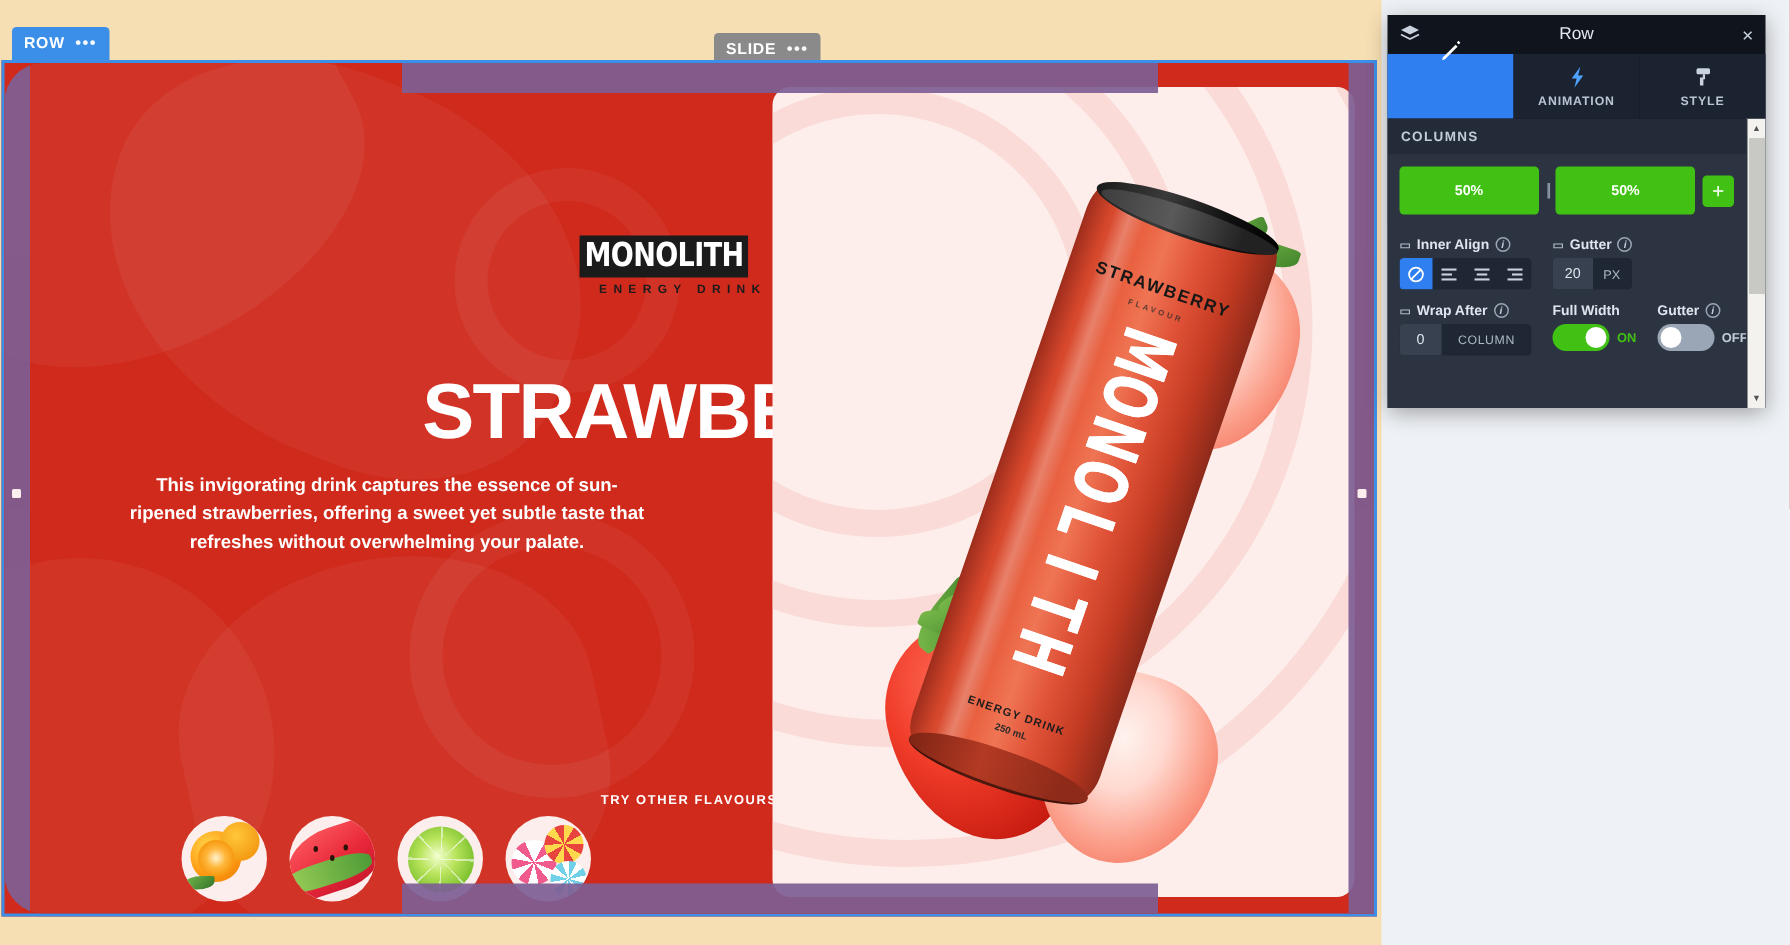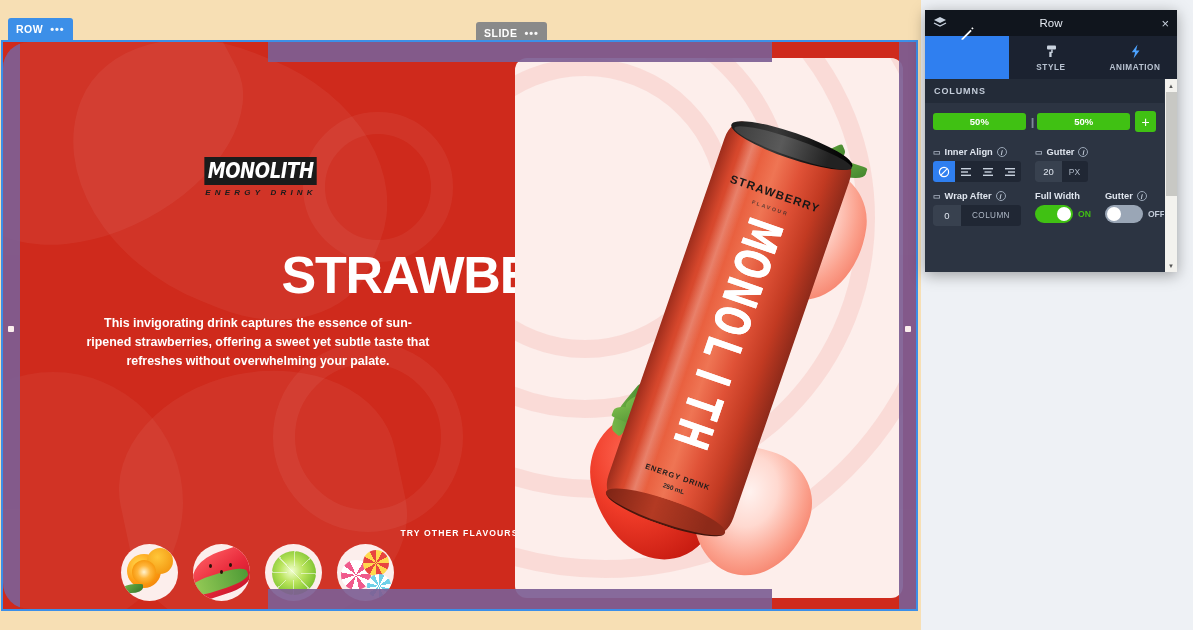--- a/index.html
+++ b/index.html
@@ -66,21 +66,21 @@
   }
   .badge .dots { font-size: 11px; letter-spacing: 1px; opacity: .95; }
   .badge-row { left: 8px; top: 18px; background: #3c8fe8; }
   .badge-slide { left: 476px; top: 22px; background: #8a8a8a; }
 
   
   .left-col {
     position: absolute; left: 8px; top: 0; width: 500px; height: 100%;
     display: flex; flex-direction: column; align-items: center;
   }
-  .logo-wrap { position: absolute; left: 0; right: 0; top: 115px; text-align: center; font-style: italic; }
+  .logo-wrap { position: absolute; left: 0; right: 0; top: 115px; text-align: right; }
   .logo-main {
     display: inline-block; background: #1b1b1b; color: #fff;
     font-family: "DejaVu Sans", sans-serif;
     font-weight: 700; font-size: 22px; letter-spacing: -0.5px;
     padding: 1px 4px 2px 4px;
     transform: scaleX(.82); transform-origin: center;
   }
   .logo-sub {
     margin-top: 3px; color: #1b1b1b; font-size: 8px; font-weight: 700;
     letter-spacing: 4.2px;
@@ -238,21 +238,21 @@
   .panel-scroll { flex: 1; overflow: hidden; background: #2c3442; }
   .sec-title {
     background: #232b38; color: #c3ccd9; font-size: 9px; font-weight: 700;
     letter-spacing: .9px; padding: 7px 9px;
   }
   .cols-row {
     display: flex; align-items: center; gap: 5px; padding: 8px 8px;
     background: #2c3442;
   }
   .col-chip {
-    flex: 1; height: 17px; background: #40c113; border-radius: 3px;
+    flex: 1; height: 32px; background: #40c113; border-radius: 3px;
     color: #fff; font-size: 9.5px; font-weight: 700;
     display: flex; align-items: center; justify-content: center; cursor: pointer;
   }
   .col-divider { color: #8e9aaa; font-size: 11px; letter-spacing: -2px; cursor: pointer; }
   .col-add {
     width: 21px; height: 21px; background: #40c113; border-radius: 3px;
     color: #fff; font-size: 14px; display: flex; align-items: center;
     justify-content: center; cursor: pointer; line-height: 1;
   }
   .gen-grid { padding: 7px 8px 8px 8px; }
@@ -458,33 +458,33 @@
           <svg width="17" height="17" viewBox="0 0 17 17" fill="none">
             <path d="M3 13.2 2.4 15.1l1.9-.6 8.4-8.4-1.3-1.3L3 13.2z" fill="#fff"></path>
             <path d="M12.2 3.3l1.3 1.3 1.1-1.1-1.3-1.3-1.1 1.1z" fill="#fff"></path>
           </svg>
         </span>
         <span class="tab-label">CONTENT</span>
       </div>
       <div class="tab">
         <span>
           <svg width="17" height="17" viewBox="0 0 17 17" fill="none">
+            <path d="M10.5 1.5 4.8 9.3h3.3L6.6 15.5l5.9-8.1H9.1l1.4-5.9z" fill="#4da3ff"></path>
+          </svg>
+        </span>
+        <span class="tab-label">ANIMATION</span>
+      </div>
+      <div class="tab">
+        <span>
+          <svg width="17" height="17" viewBox="0 0 17 17" fill="none">
             <rect x="4" y="2.5" width="9" height="4" rx="1" fill="#c9d2de"></rect>
             <path d="M8.2 6.5v2.2H6.3V14h2.3V9.9h1.1V6.5H8.2z" fill="#c9d2de"></path>
           </svg>
         </span>
         <span class="tab-label">STYLE</span>
-      </div>
-      <div class="tab">
-        <span>
-          <svg width="17" height="17" viewBox="0 0 17 17" fill="none">
-            <path d="M10.5 1.5 4.8 9.3h3.3L6.6 15.5l5.9-8.1H9.1l1.4-5.9z" fill="#4da3ff"></path>
-          </svg>
-        </span>
-        <span class="tab-label">ANIMATION</span>
       </div>
     </div>
 
     <div class="panel-body">
       <div class="panel-scroll">
 
         <div class="sec-title">COLUMNS</div>
         <div class="cols-row">
           <div class="col-chip">50%</div>
           <span class="col-divider">||</span>

